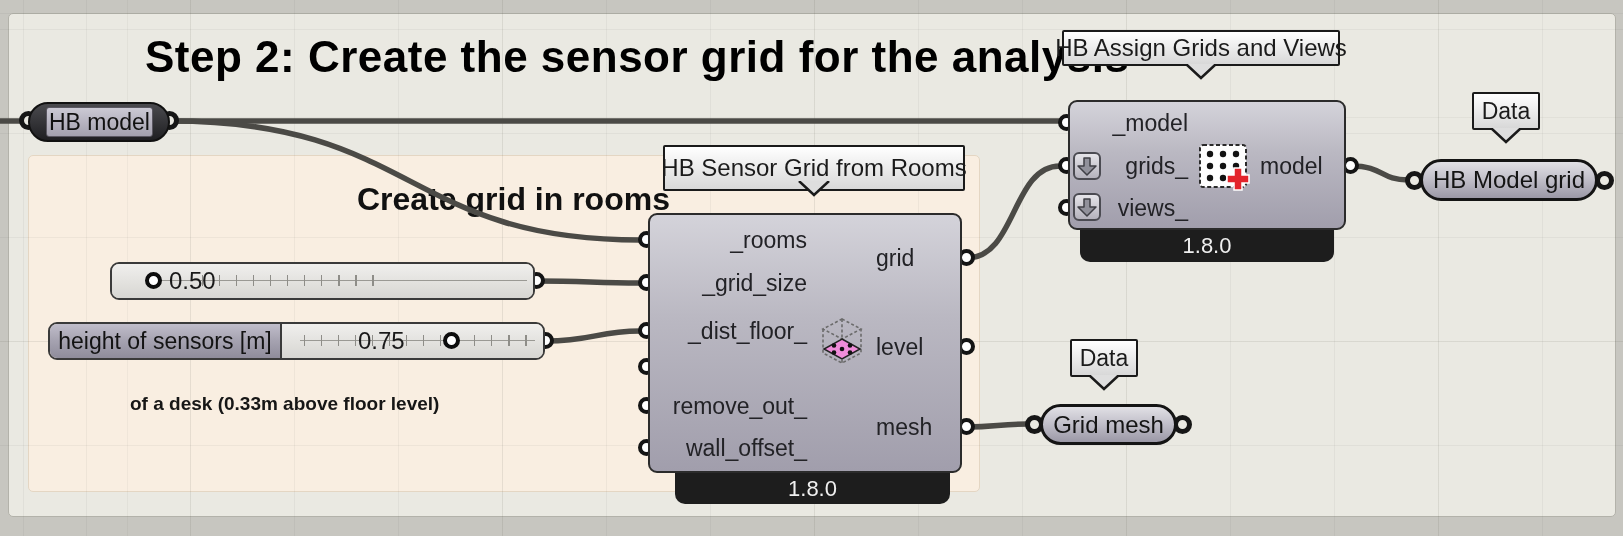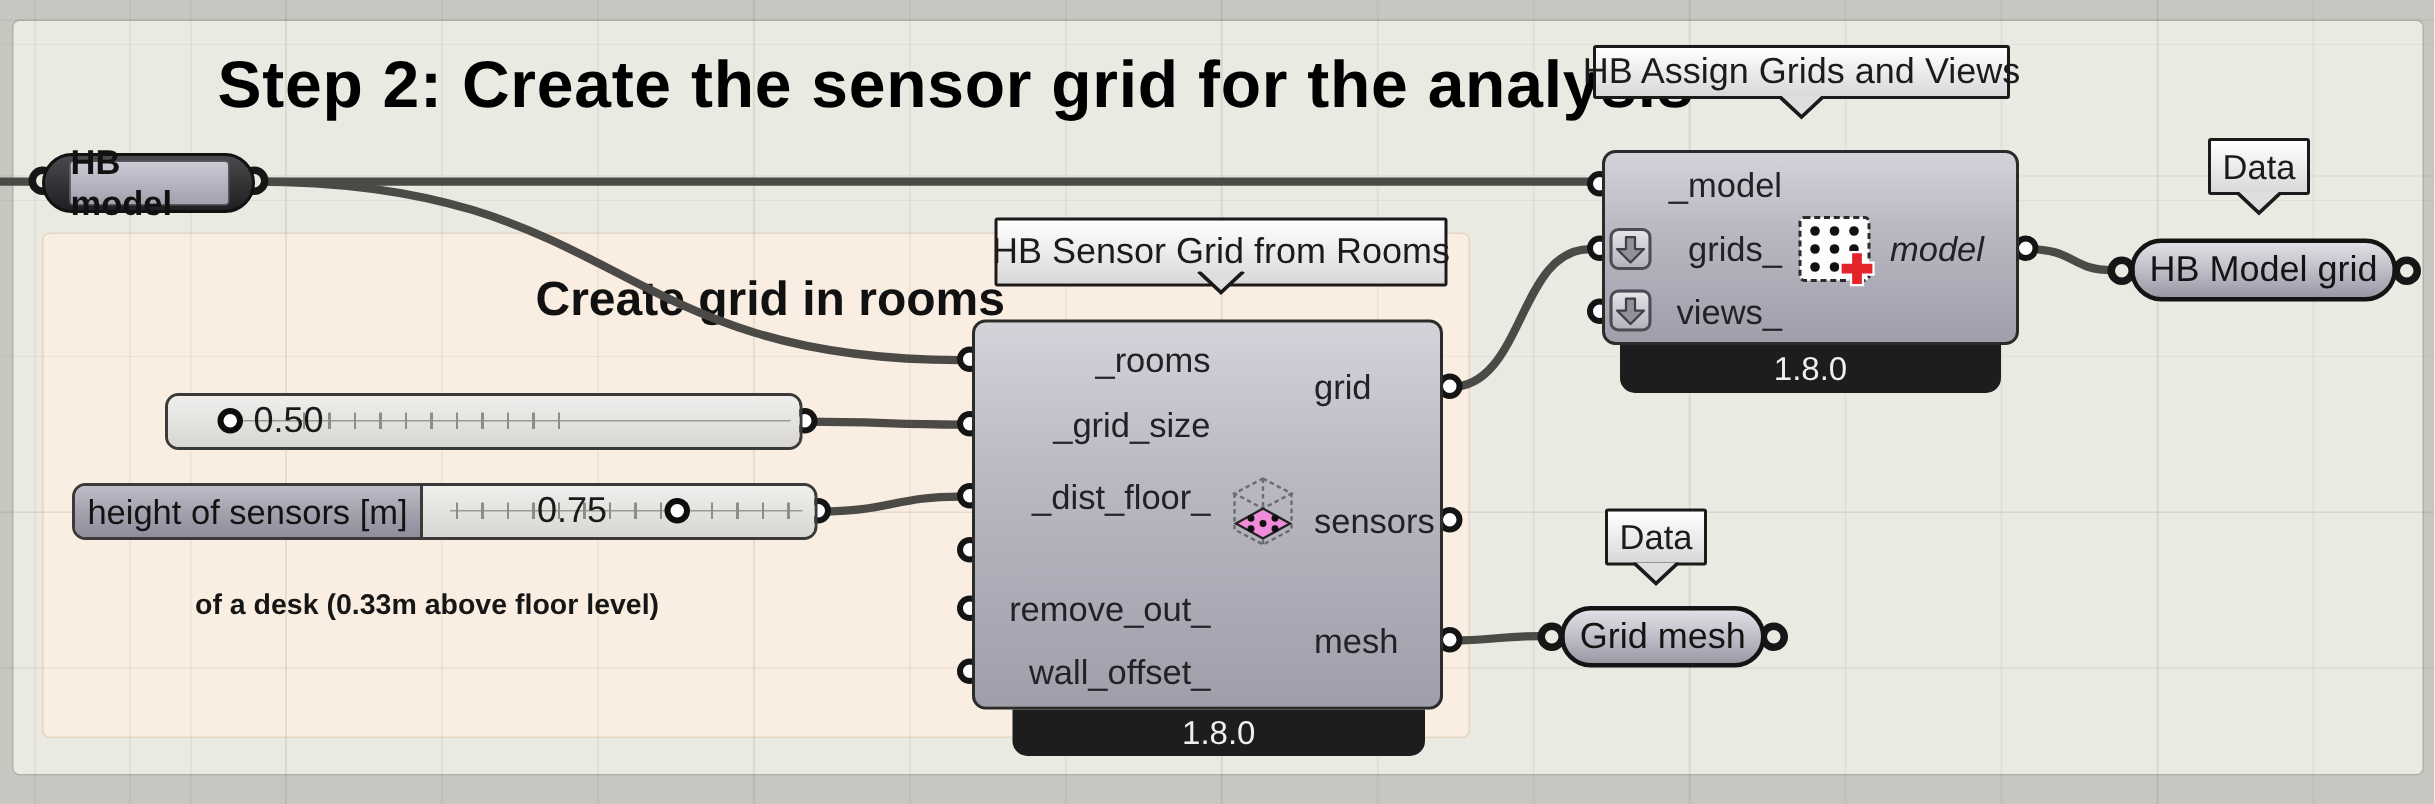--- a/index.html
+++ b/index.html
@@ -39,21 +39,21 @@
   .nub-dark{position:absolute;width:19px;height:19px;border-radius:50%;background:#eae9e2;border:5.5px solid #161616;box-sizing:border-box;}
 
   .capsule{position:absolute;box-sizing:border-box;border:3px solid #141414;border-radius:21px;
            background:linear-gradient(#e1e0e5 0%,#c3c1cb 45%,#9b98a6 100%);
            display:flex;align-items:center;justify-content:center;font-size:24px;color:#141414;white-space:nowrap;}
 
   #hb-model-outer{position:absolute;left:28px;top:102px;width:142px;height:40px;border-radius:20px;
       background:linear-gradient(#4a4a4e,#1f1f22);border:2px solid #111;box-sizing:border-box;}
   #hb-model-inner{position:absolute;left:46px;top:107px;width:107px;height:30px;border-radius:3px;
       background:linear-gradient(#cbc9d4,#a3a0ae);border:1px solid #5a5761;box-sizing:border-box;
-      display:flex;align-items:center;justify-content:center;font-size:23px;color:#111;font-weight:bold;}
+      display:flex;align-items:center;justify-content:center;font-size:23px;color:#111;}
 
   .slider{position:absolute;box-sizing:border-box;border:2.5px solid #3a3a3a;border-radius:9px;display:flex;overflow:hidden;}
   .slider .lbl{background:linear-gradient(#c0bdca 0%,#a5a2b0 50%,#8f8c9b 100%);border-right:2.5px solid #3a3a3a;
                display:flex;align-items:center;justify-content:center;font-size:23px;color:#131313;box-sizing:border-box;white-space:nowrap;}
   .slider .trk{position:relative;background:linear-gradient(#f0efed,#d7d6d2);flex:1;}
   .rail{position:absolute;height:0;border-top:1.5px solid #9a9994;}
   .ticks{position:absolute;height:11px;background:repeating-linear-gradient(90deg,#8e8d88 0 1.5px,transparent 1.5px 17px);}
   .knob{position:absolute;width:17px;height:17px;border-radius:50%;background:#fff;border:4.5px solid #0d0d0d;box-sizing:border-box;}
   .sval{position:absolute;font-size:24px;color:#1a1a1a;height:28px;line-height:28px;}
 
@@ -134,21 +134,21 @@
   <div class="verbar" style="left:675px;top:473px;width:275px;height:31px;">
     <span>1.8.0</span>
   </div>
 
   <span class="port in" style="left:655px;top:226px;width:152px;">_rooms</span>
   <span class="port in" style="left:655px;top:317px;width:152px;">_dist_floor_</span>
   <span class="port in" style="left:655px;top:269px;width:152px;">_grid_size</span>
   <span class="port in" style="left:655px;top:392px;width:152px;">remove_out_</span>
   <span class="port in" style="left:655px;top:434px;width:152px;">wall_offset_</span>
   <span class="port" style="left:876px;top:244px;">grid</span>
-  <span class="port" style="left:876px;top:333px;">sensors</span>
+  <span class="port" style="left:876px;top:333px;">level</span>
   <span class="port" style="left:876px;top:413px;">mesh</span>
 
   <svg style="position:absolute;left:818px;top:316px;" width="48" height="52">
     <g fill="none" stroke="#6b6b6b" stroke-width="1.6" stroke-dasharray="3 2.2">
       <path d="M24 3 L43 13 L24 23 L5 13 Z"></path>
       <path d="M24 3 L24 23"></path>
       <path d="M5 13 L5 37 L24 47 L43 37 L43 13"></path>
       <path d="M24 23 L24 47"></path>
     </g>
     <polygon points="24,23 42,33 24,43 6,33" fill="#ef8cd9" stroke="#222" stroke-width="1.5"></polygon>
@@ -174,21 +174,21 @@
   <div class="nub" style="left:1342px;top:157px;"></div>
 
   <div class="comp" style="left:1068px;top:100px;width:278px;height:130px;"></div>
   <div class="verbar" style="left:1080px;top:230px;width:254px;height:32px;">
     <span>1.8.0</span>
   </div>
 
   <span class="port in" style="left:1099px;top:109px;width:89px;">_model</span>
   <span class="port in" style="left:1108px;top:152px;width:80px;">grids_</span>
   <span class="port in" style="left:1108px;top:194px;width:80px;">views_</span>
-  <span class="port" style="left:1260px;top:152px;font-style:italic;">model</span>
+  <span class="port" style="left:1260px;top:152px;">model</span>
 
   <div class="btn-arrow" style="left:1073px;top:152px;">
     <svg width="24" height="24">
       <path d="M9 4 h6 v8 h6 l-9 9 -9 -9 h6 z" fill="#91919b" stroke="#3f3f46" stroke-width="1.5" stroke-linejoin="round"></path>
     </svg>
   </div>
   <div class="btn-arrow" style="left:1073px;top:193px;">
     <svg width="24" height="24">
       <path d="M9 4 h6 v8 h6 l-9 9 -9 -9 h6 z" fill="#91919b" stroke="#3f3f46" stroke-width="1.5" stroke-linejoin="round"></path>
     </svg>

